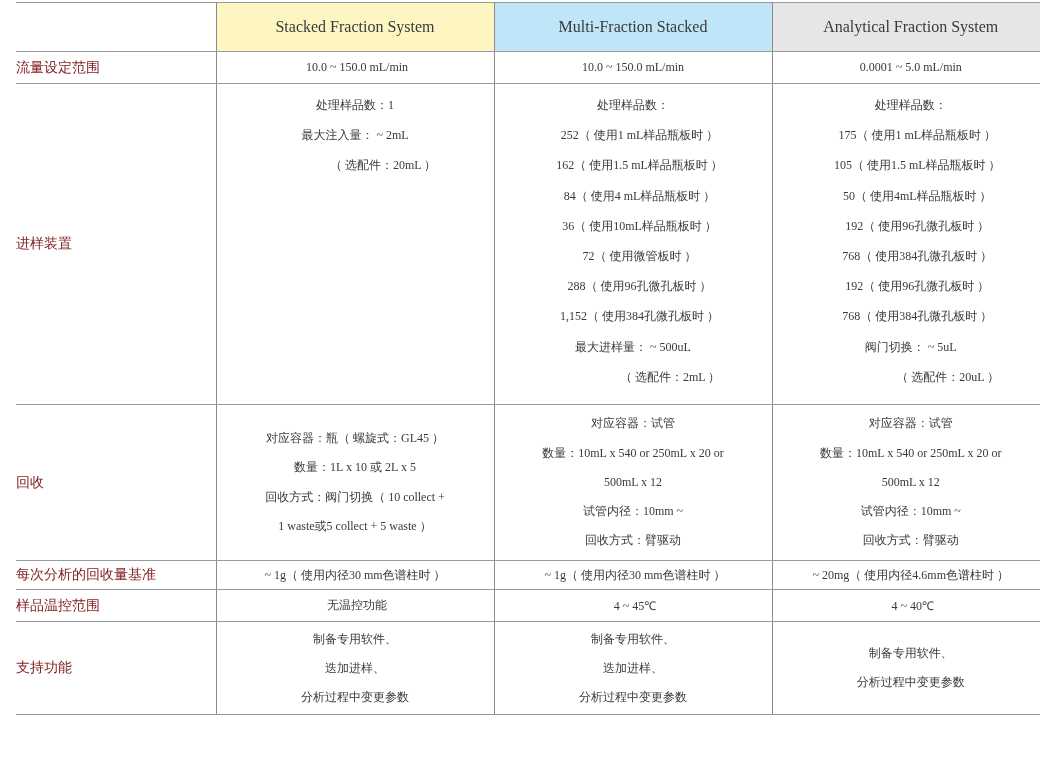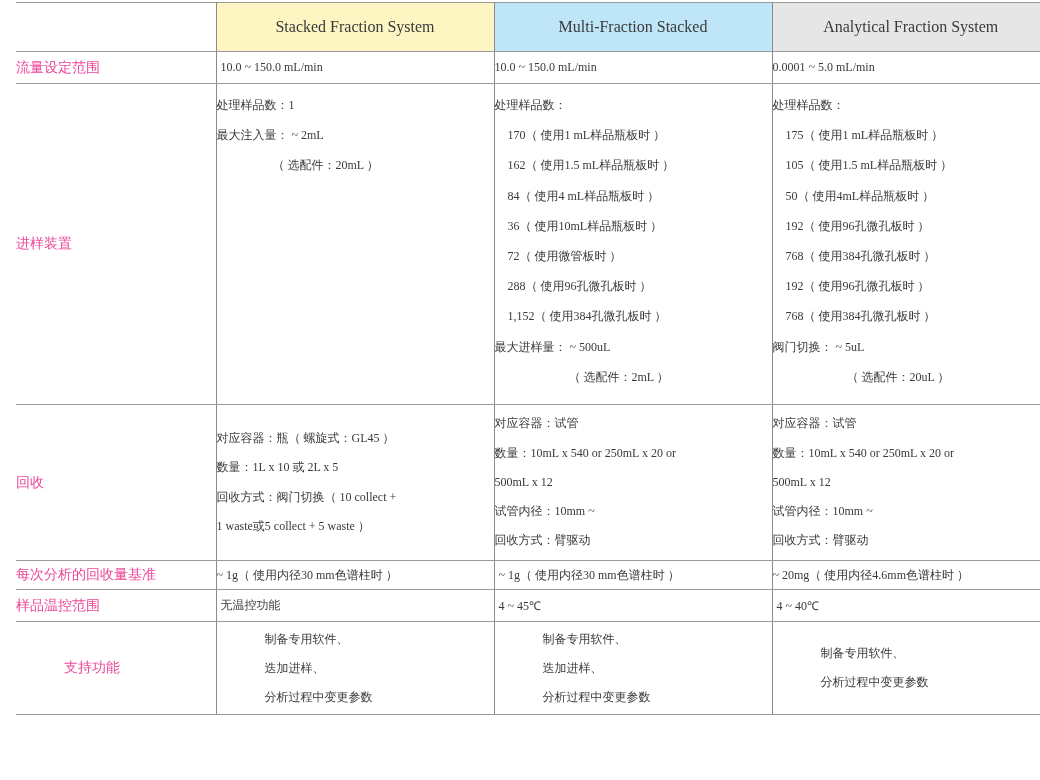--- a/index.html
+++ b/index.html
@@ -50,50 +50,50 @@
     color: #3a3a3a;
     text-align: center;
   }
   th.head-blank { background: #ffffff; }
   th.head-stacked { background: #fdf6c3; }
   th.head-multi { background: #bfe6f8; }
   th.head-analytical { background: #e6e6e6; }
 
   td.label {
     font-size: 14px;
-    color: #ec4899;
+    color: #7f1d1d;
     padding-left: 16px;
     text-align: left;
   }
   td.cell {
     font-size: 12px;
     color: #3a3a3a;
     padding-left: 13px;
-    text-align: left;
+    text-align: center;
   }
   td.cell.top { vertical-align: top; }
   .line {
     display: block;
     white-space: nowrap;
   }
   .indent1 { padding-left: 13px; }
   .indent2 { padding-left: 56px; }
   .indent3 { padding-left: 74px; }
 
   tr.r-flow td { height: 31px; }
   tr.r-column td { height: 60px; }
   tr.r-column .line { line-height: 25px; }
   tr.r-inject td { height: 314px; }
   tr.r-inject .line { line-height: 30.2px; }
   tr.r-inject td.cell { padding-top: 6px; margin-top: 44px; }
   tr.r-recovery td { height: 155px; }
   tr.r-recovery .line { line-height: 29.3px; }
   tr.r-amount td { height: 28px; }
   tr.r-temp td { height: 31px; }
-  tr.r-support td { height: 92px; padding-left: 48px; }
+  tr.r-support td { height: 92px; }
   tr.r-support .line { line-height: 29px; }
   tr.r-support td.cell.sparse .line { line-height: 29px; }
 </style>
 </head>
 <body>
 
 <table class="spec">
   <colgroup>
     <col class="c0">
       <col class="c1">
@@ -126,21 +126,21 @@
 
     <tr class="r-inject">
       <td class="label">进样装置</td>
       <td class="cell top">
         <span class="line">处理样品数：1</span>
         <span class="line">最大注入量： ~ 2mL</span>
         <span class="line indent2">（ 选配件：20mL ）</span>
       </td>
       <td class="cell top">
         <span class="line">处理样品数：</span>
-        <span class="line indent1">170（ 使用1 mL样品瓶板时 ）</span>
+        <span class="line indent1">252（ 使用1 mL样品瓶板时 ）</span>
         <span class="line indent1">162（ 使用1.5 mL样品瓶板时 ）</span>
         <span class="line indent1">84（ 使用4 mL样品瓶板时 ）</span>
         <span class="line indent1">36（ 使用10mL样品瓶板时 ）</span>
         <span class="line indent1">72（ 使用微管板时 ）</span>
         <span class="line indent1">288（ 使用96孔微孔板时 ）</span>
         <span class="line indent1">1,152（ 使用384孔微孔板时 ）</span>
         <span class="line">最大进样量： ~ 500uL</span>
         <span class="line indent3">（ 选配件：2mL ）</span>
       </td>
       <td class="cell top">

